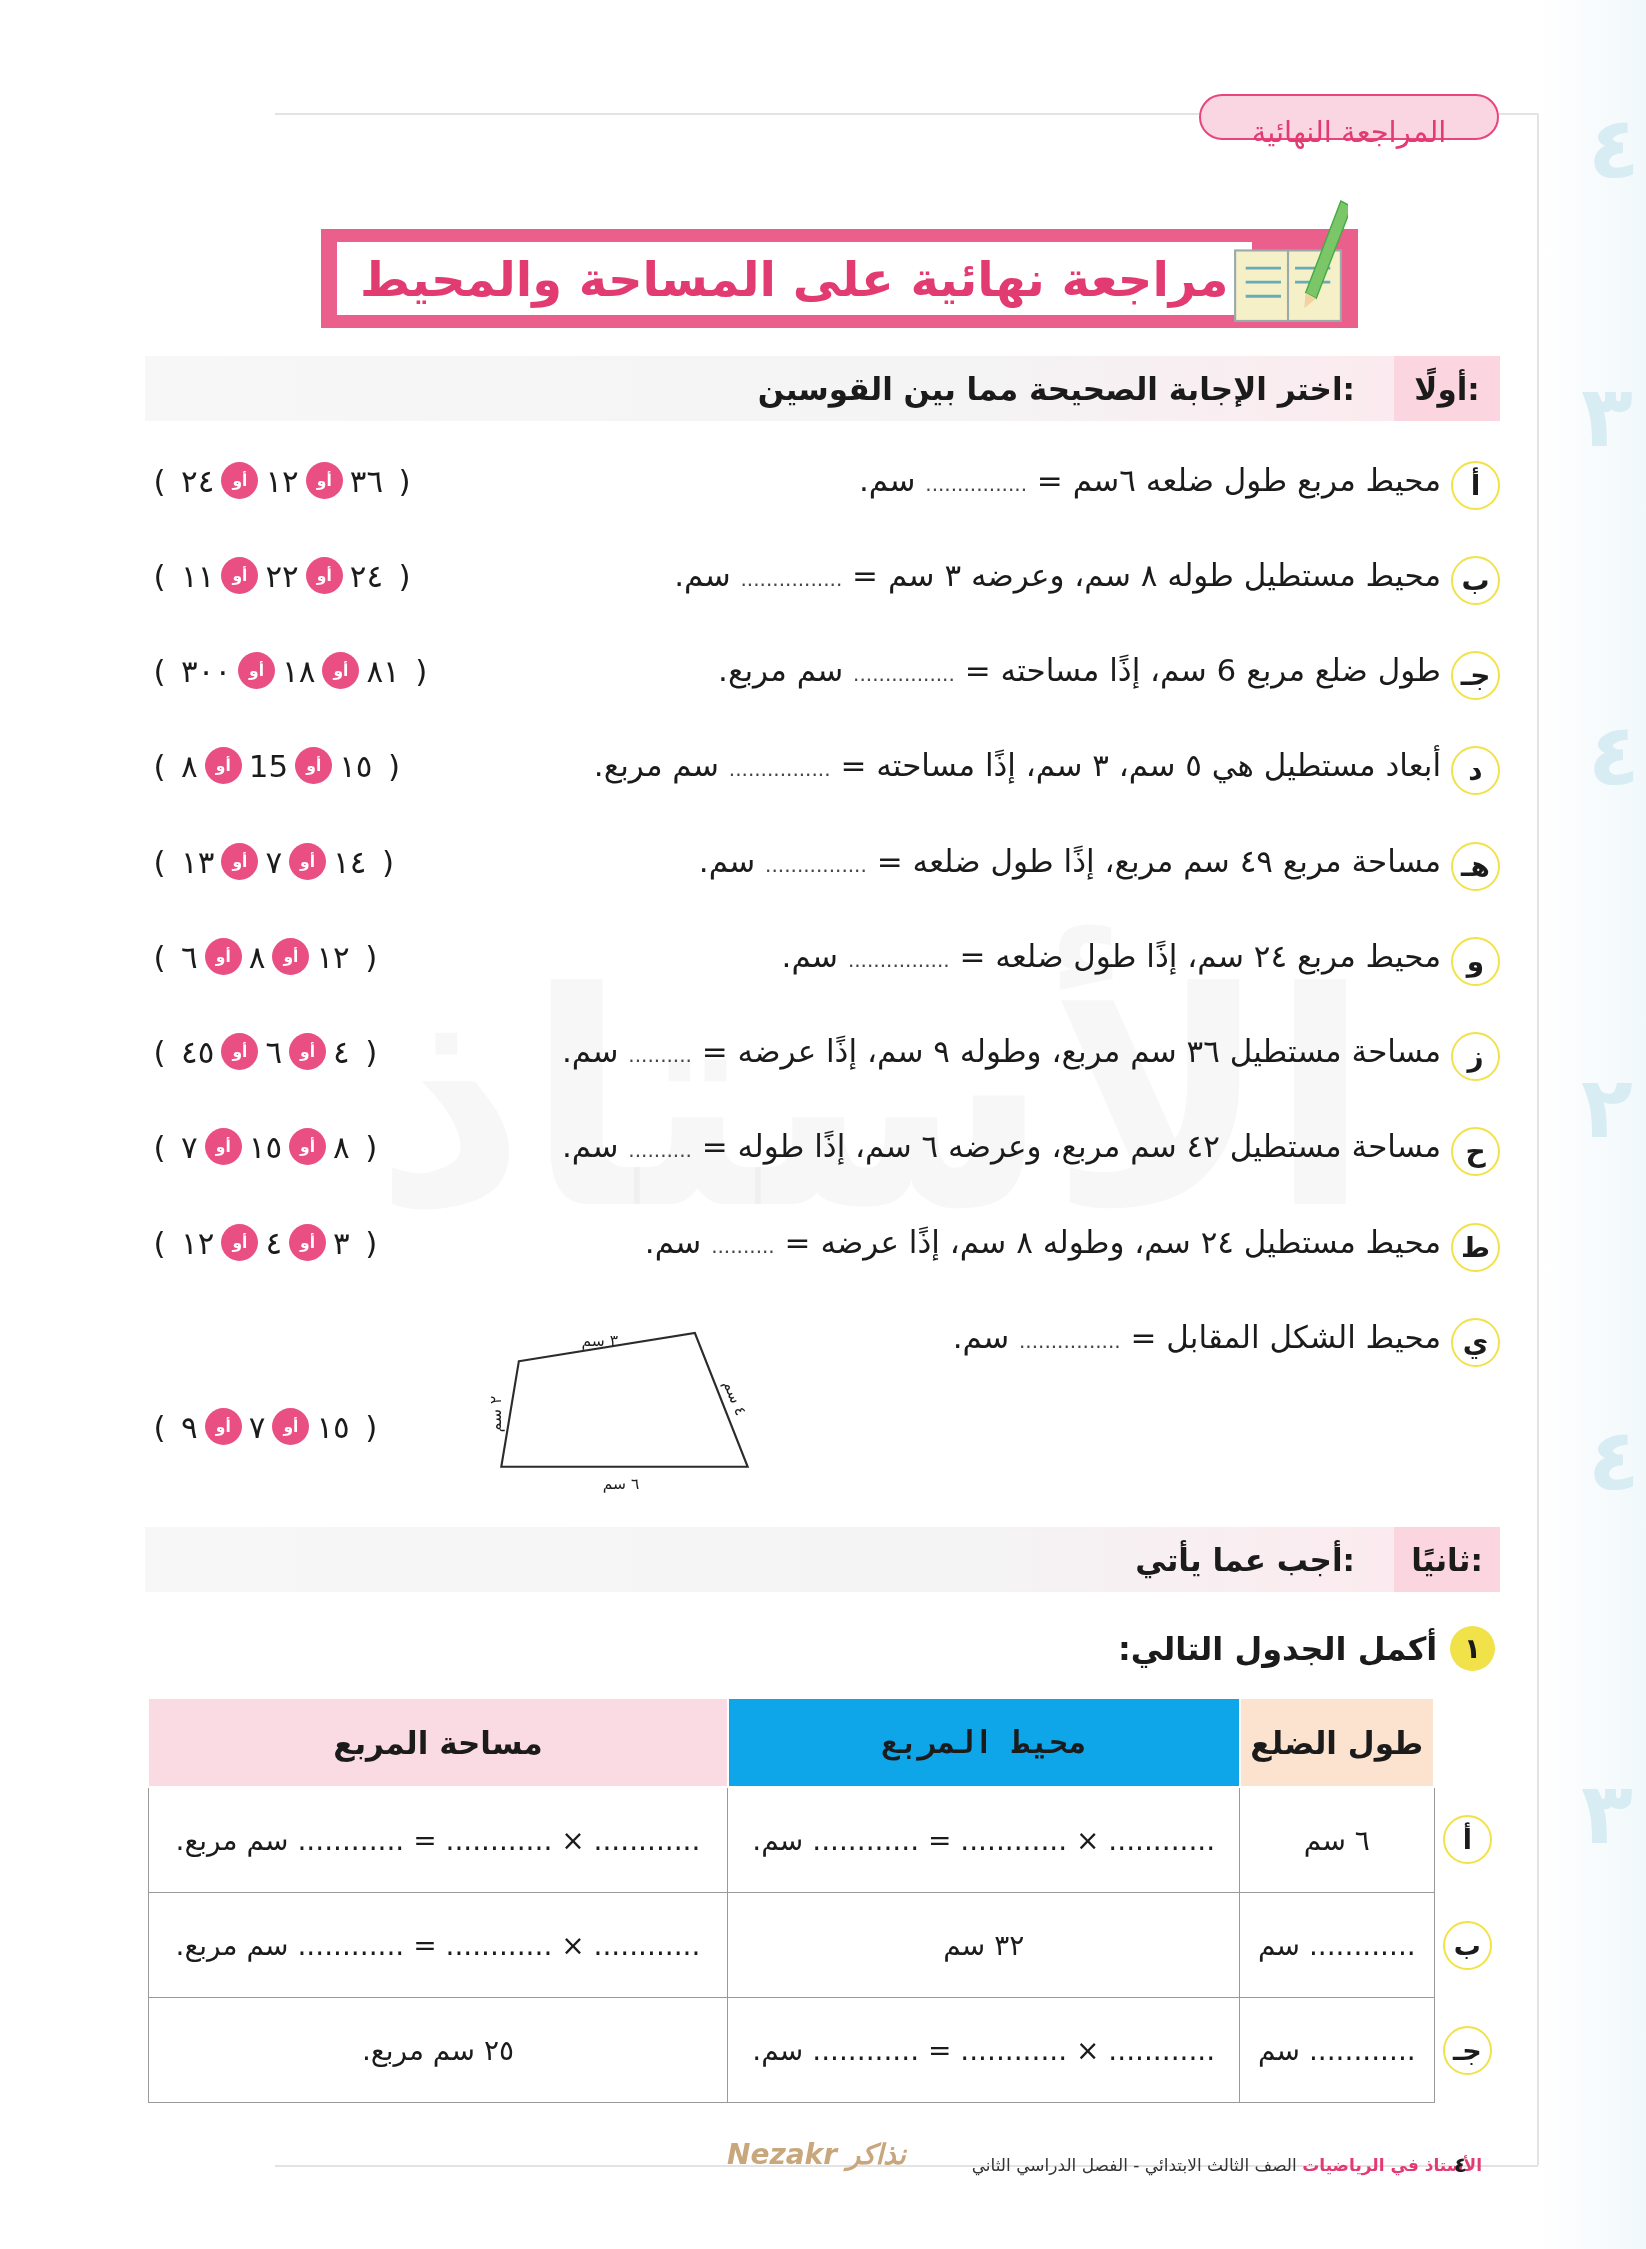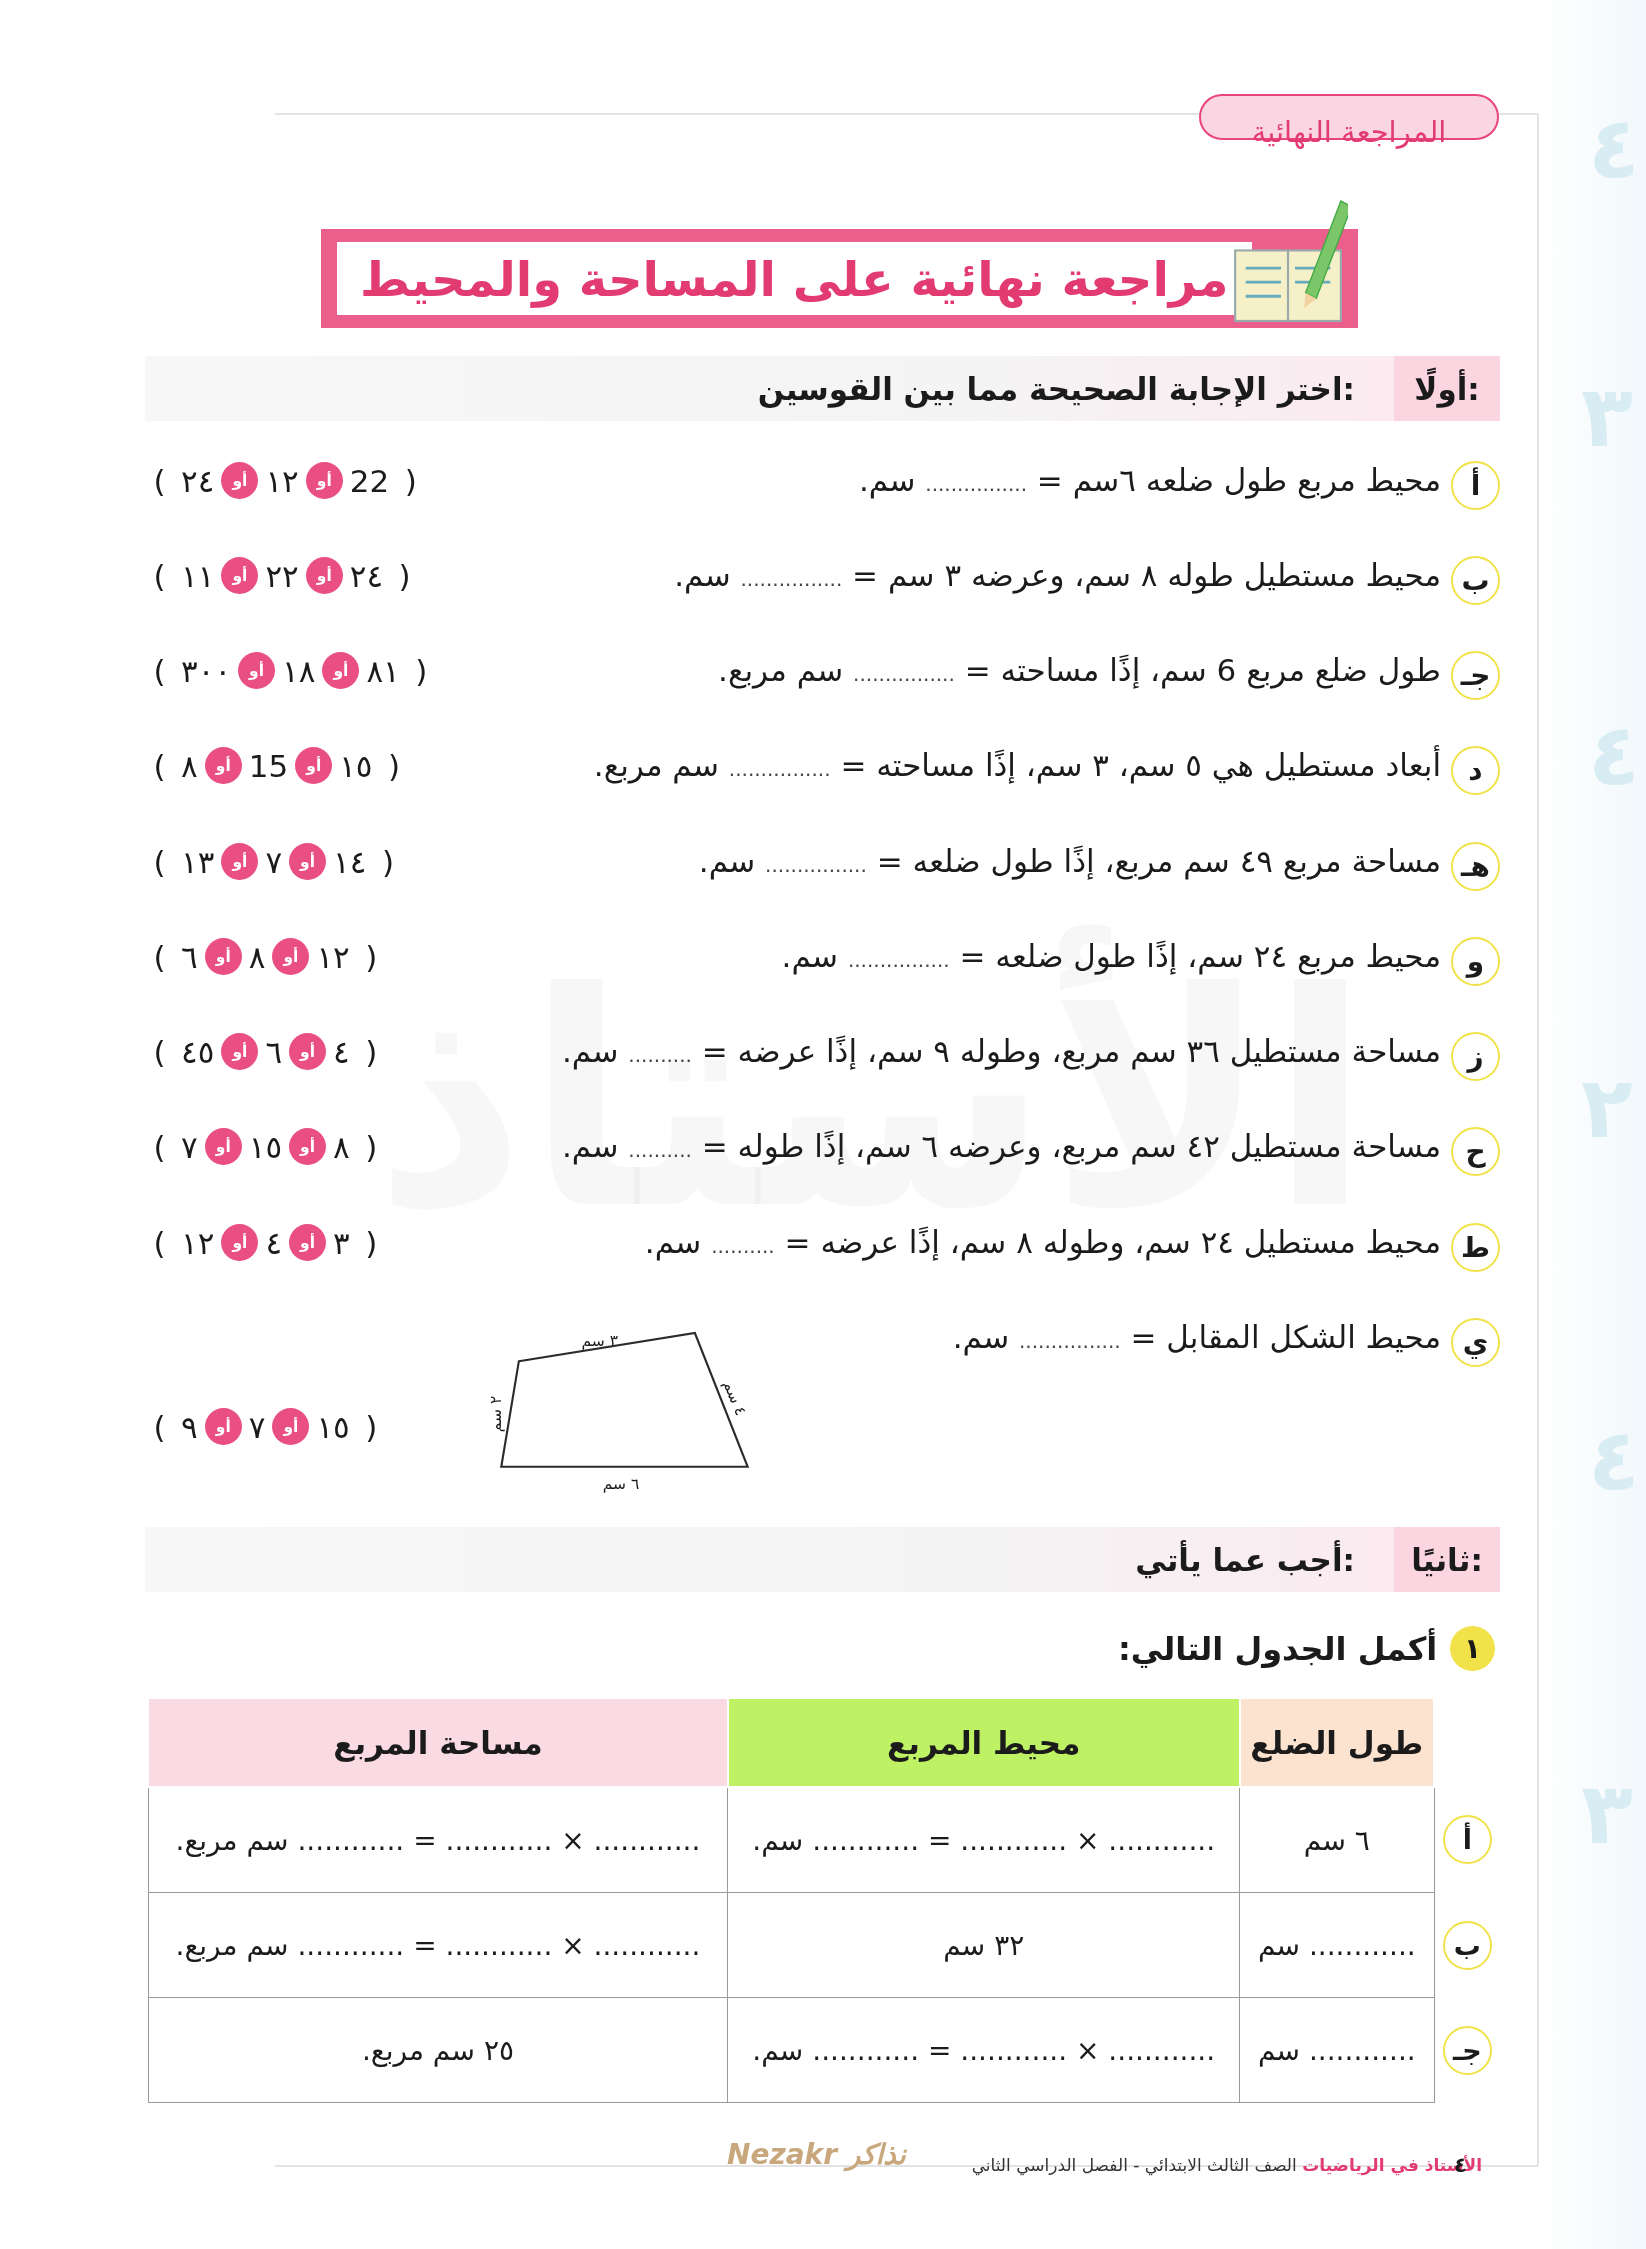--- a/index.html
+++ b/index.html
@@ -65,21 +65,21 @@
   .sub-num { width:45px; height:45px; border-radius:50%; background:#f1e24a; display:flex;
     align-items:center; justify-content:center; font-size:28px; font-weight:bold; margin-left:12.7px; }
   .sub-text { font-size:32px; font-weight:bold; }
 
   
   .tbl { position:absolute; left:147px; top:1697px; width:1353px; border-collapse:collapse; direction:rtl; }
   .tbl th { height:85px; font-size:31px; font-weight:bold; border:2.1px solid #fff; }
   .tbl td { height:102px; border:1.4px solid #9a9a9a; font-size:28px; text-align:center; }
   .tbl .rowhead { width:63px; border:none; border-right:none; }
   .th-side { background:#fbe3cf; }
-  .th-perim { background:#bef264; }
+  .th-perim { background:#0ea5e9;font-family:Liberation Mono, monospace; }
   .th-area { background:#fbdbe3; }
   .th-blank { background:#fff; border:none !important; }
   .row-letter { width:45px; height:45px; border-radius:50%; border:2.8px solid #f1e24a;
     display:inline-flex; align-items:center; justify-content:center; font-size:27px; font-weight:bold; }
 
   
   .footer { position:absolute; left:903px; top:2145px; width:579px; height:40px; direction:rtl;
     display:flex; align-items:center; font-size:17px; }
   .footer .brand { color:#e23b72; font-weight:bold; }
   .footer .sub { color:#333; }
@@ -132,21 +132,21 @@
   <div class="section-num">أولًا:</div>
   <div class="section-text">اختر الإجابة الصحيحة مما بين القوسين:</div>
 </div>
 
 <div id="questions">
     <div class="q-row" style="top: 452px;">
       <div class="q-letter">أ</div>
       <div class="q-text"><span>محيط مربع طول ضلعه ٦سم = </span><span class="dots">................</span><span> سم.</span></div>
       <div class="choices">
         <span class="paren">(</span>
-        <span class="choice">22</span>
+        <span class="choice">٣٦</span>
         <span class="or-badge">أو</span>
         <span class="choice">١٢</span>
         <span class="or-badge">أو</span>
         <span class="choice">٢٤</span>
         <span class="paren">)</span>
       </div>
     </div>
     <div class="q-row" style="top: 547px;">
       <div class="q-letter">ب</div>
       <div class="q-text"><span>محيط مستطيل طوله ٨ سم، وعرضه ٣ سم = </span><span class="dots">................</span><span> سم.</span></div>

